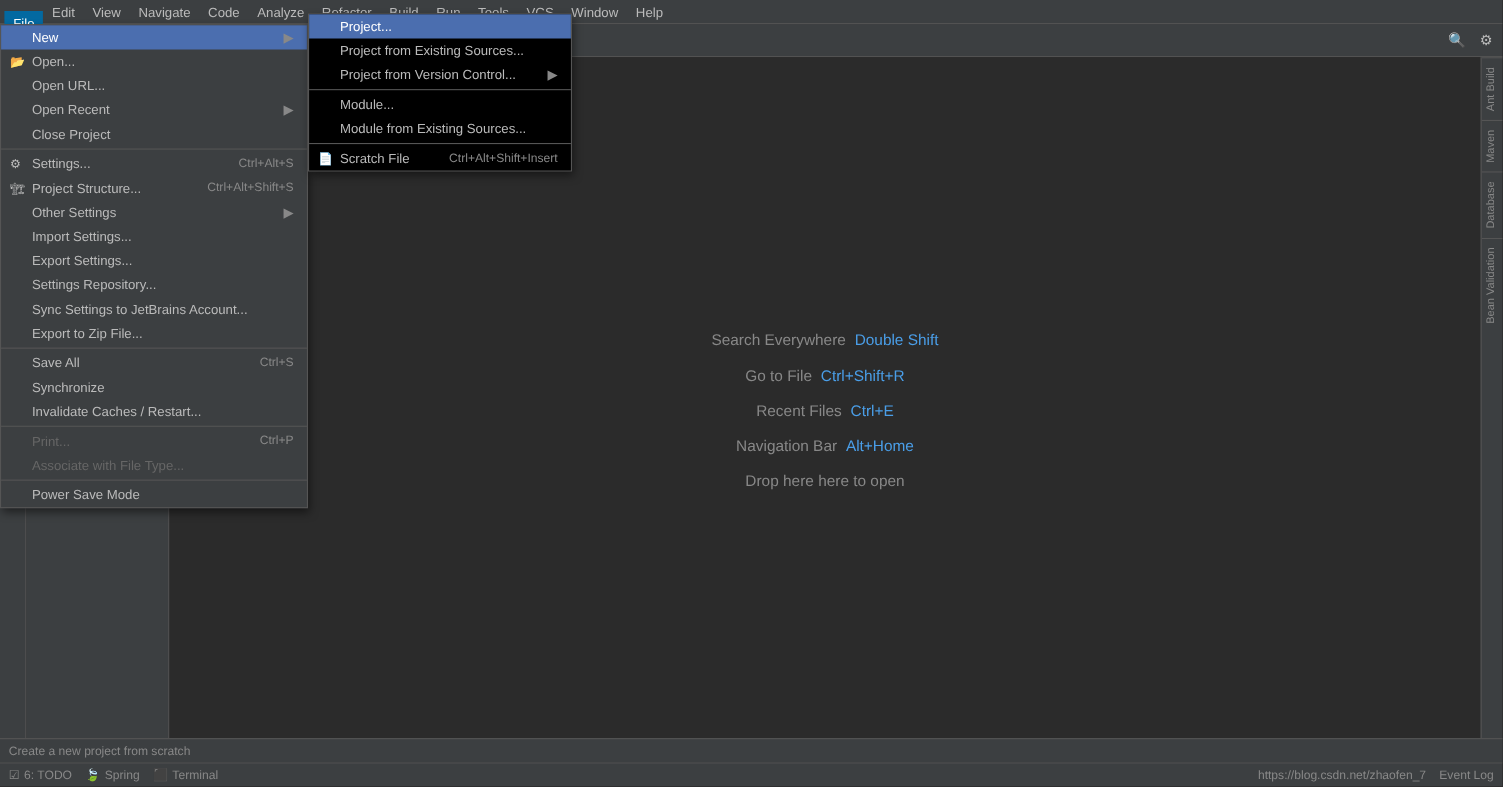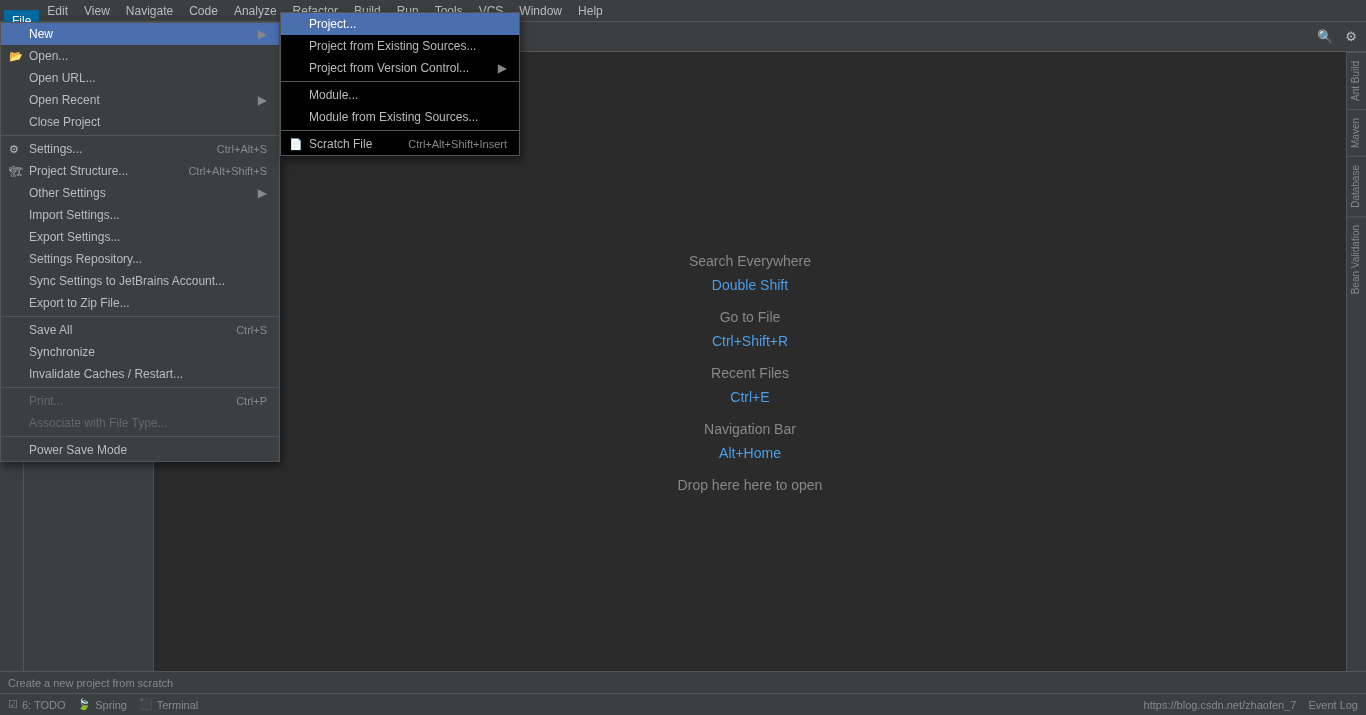--- a/index.html
+++ b/index.html
@@ -138,21 +138,20 @@
       justify-content: center;
       gap: 16px;
       color: #7a7a7a;
       font-size: 14px;
     }
     .hint-row {
       display: flex;
       align-items: center;
       gap: 8px;
       font-size: 14px;
-      flex-direction: column;
     }
     .hint-label { color: #888; }
     .hint-shortcut { color: #4a9ee8; font-weight: 500; text-align: center; }
 
     
     #right-sidebar {
       width: 20px;
       background: #3c3f41;
       border-left: 1px solid #555;
       display: flex;

